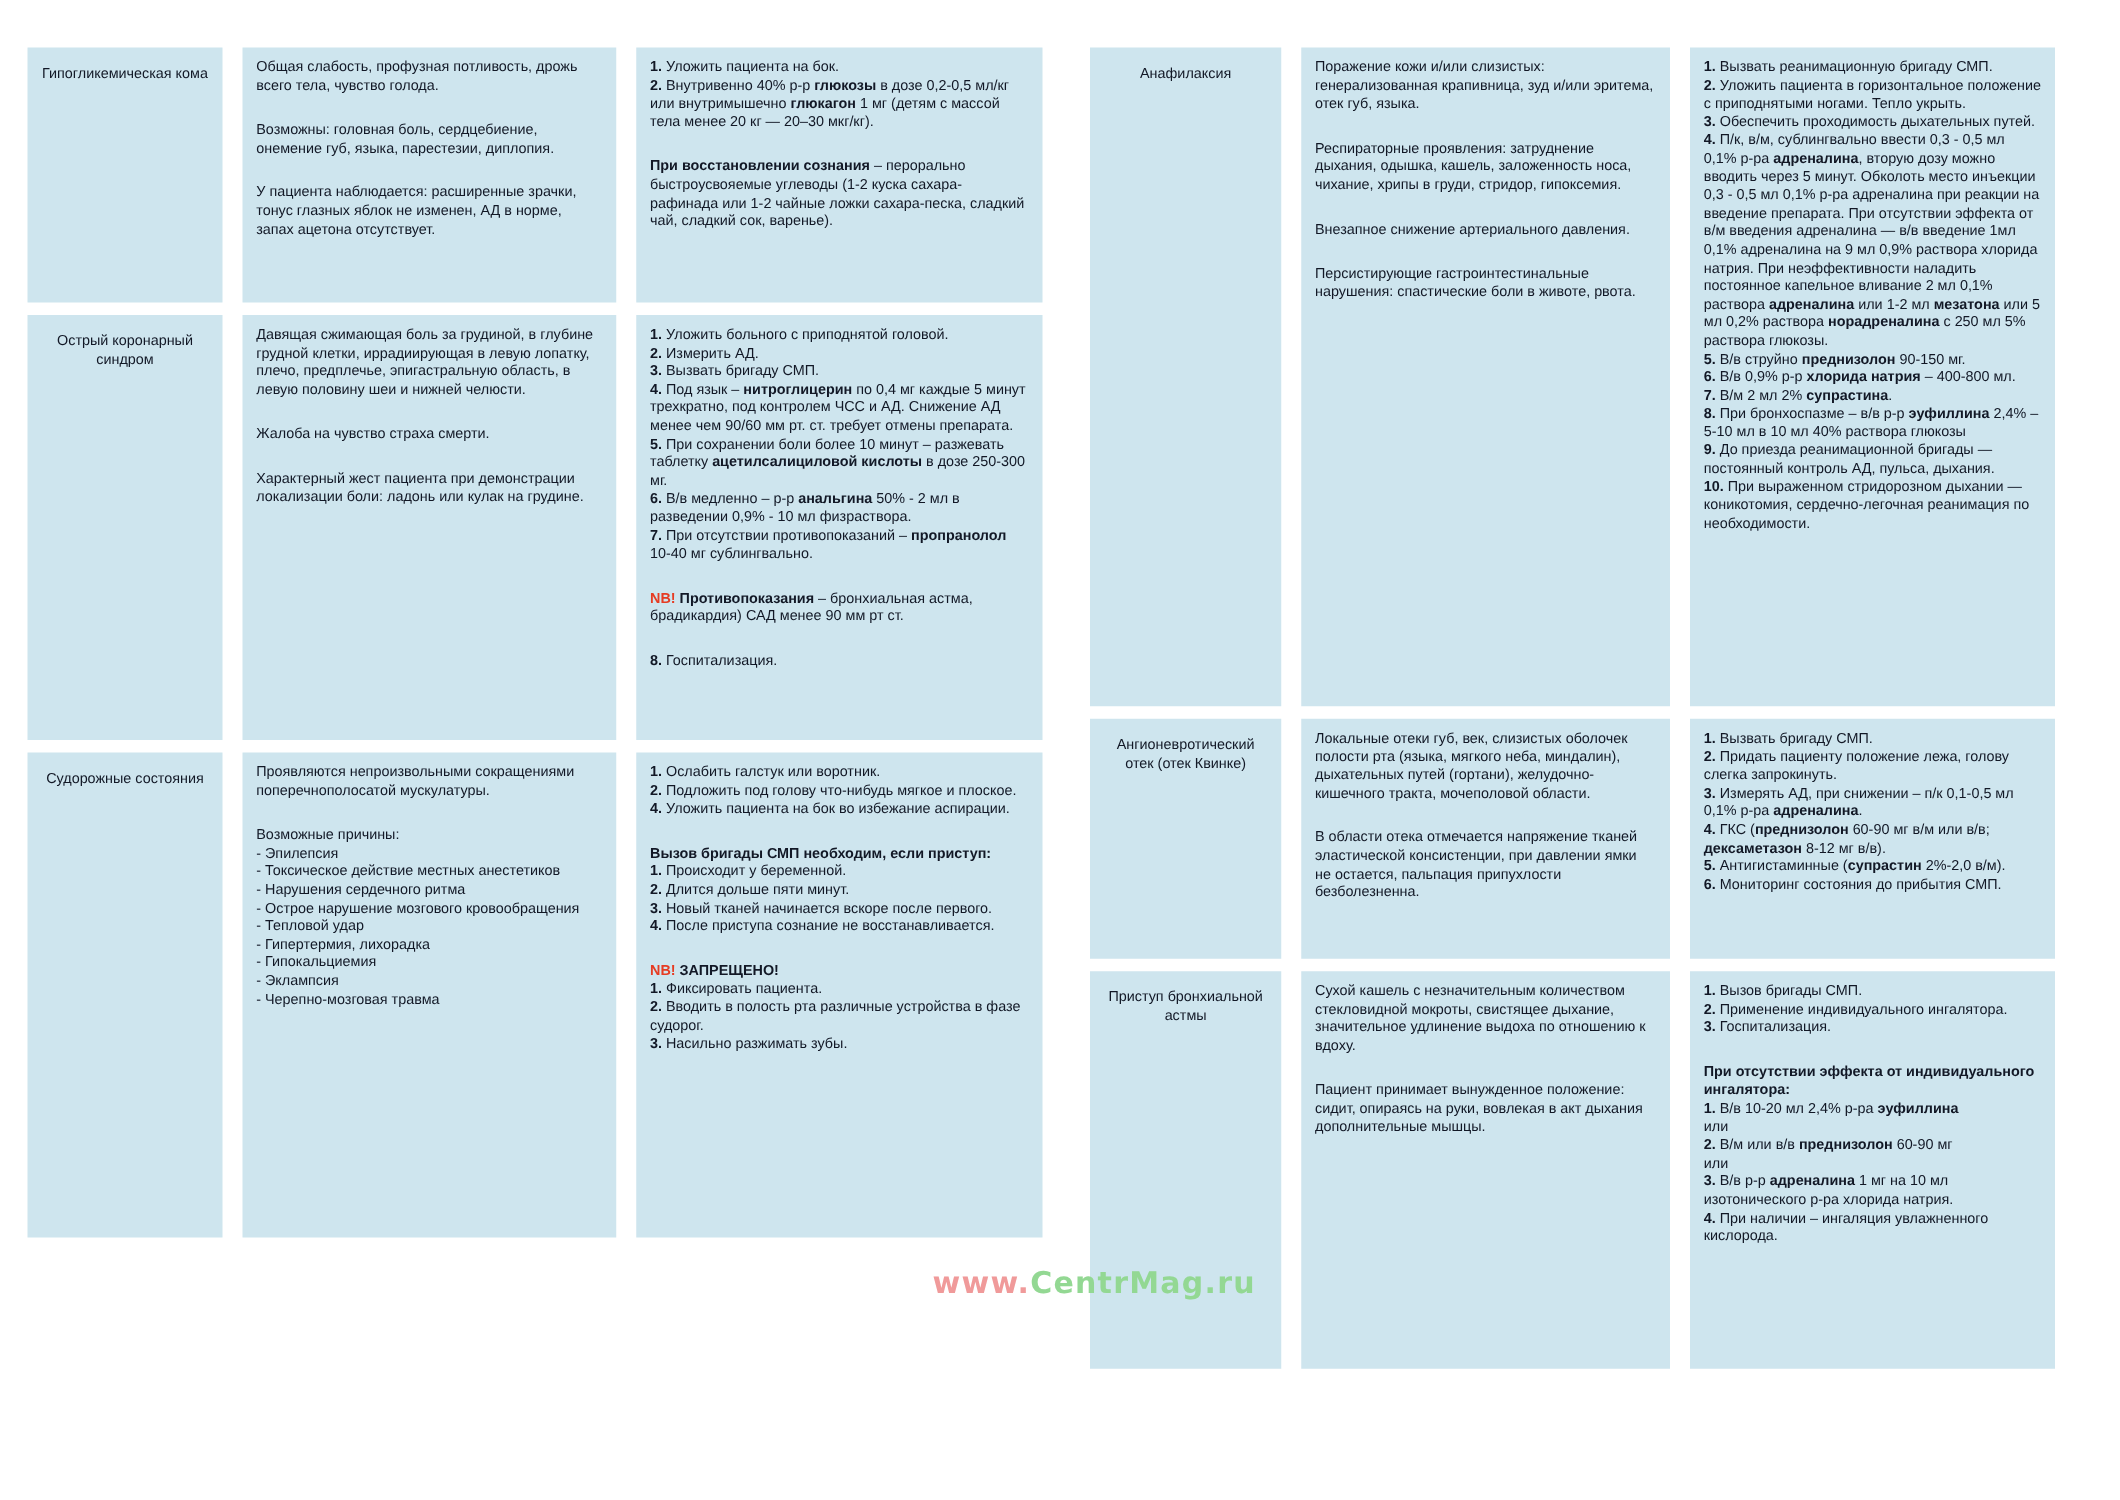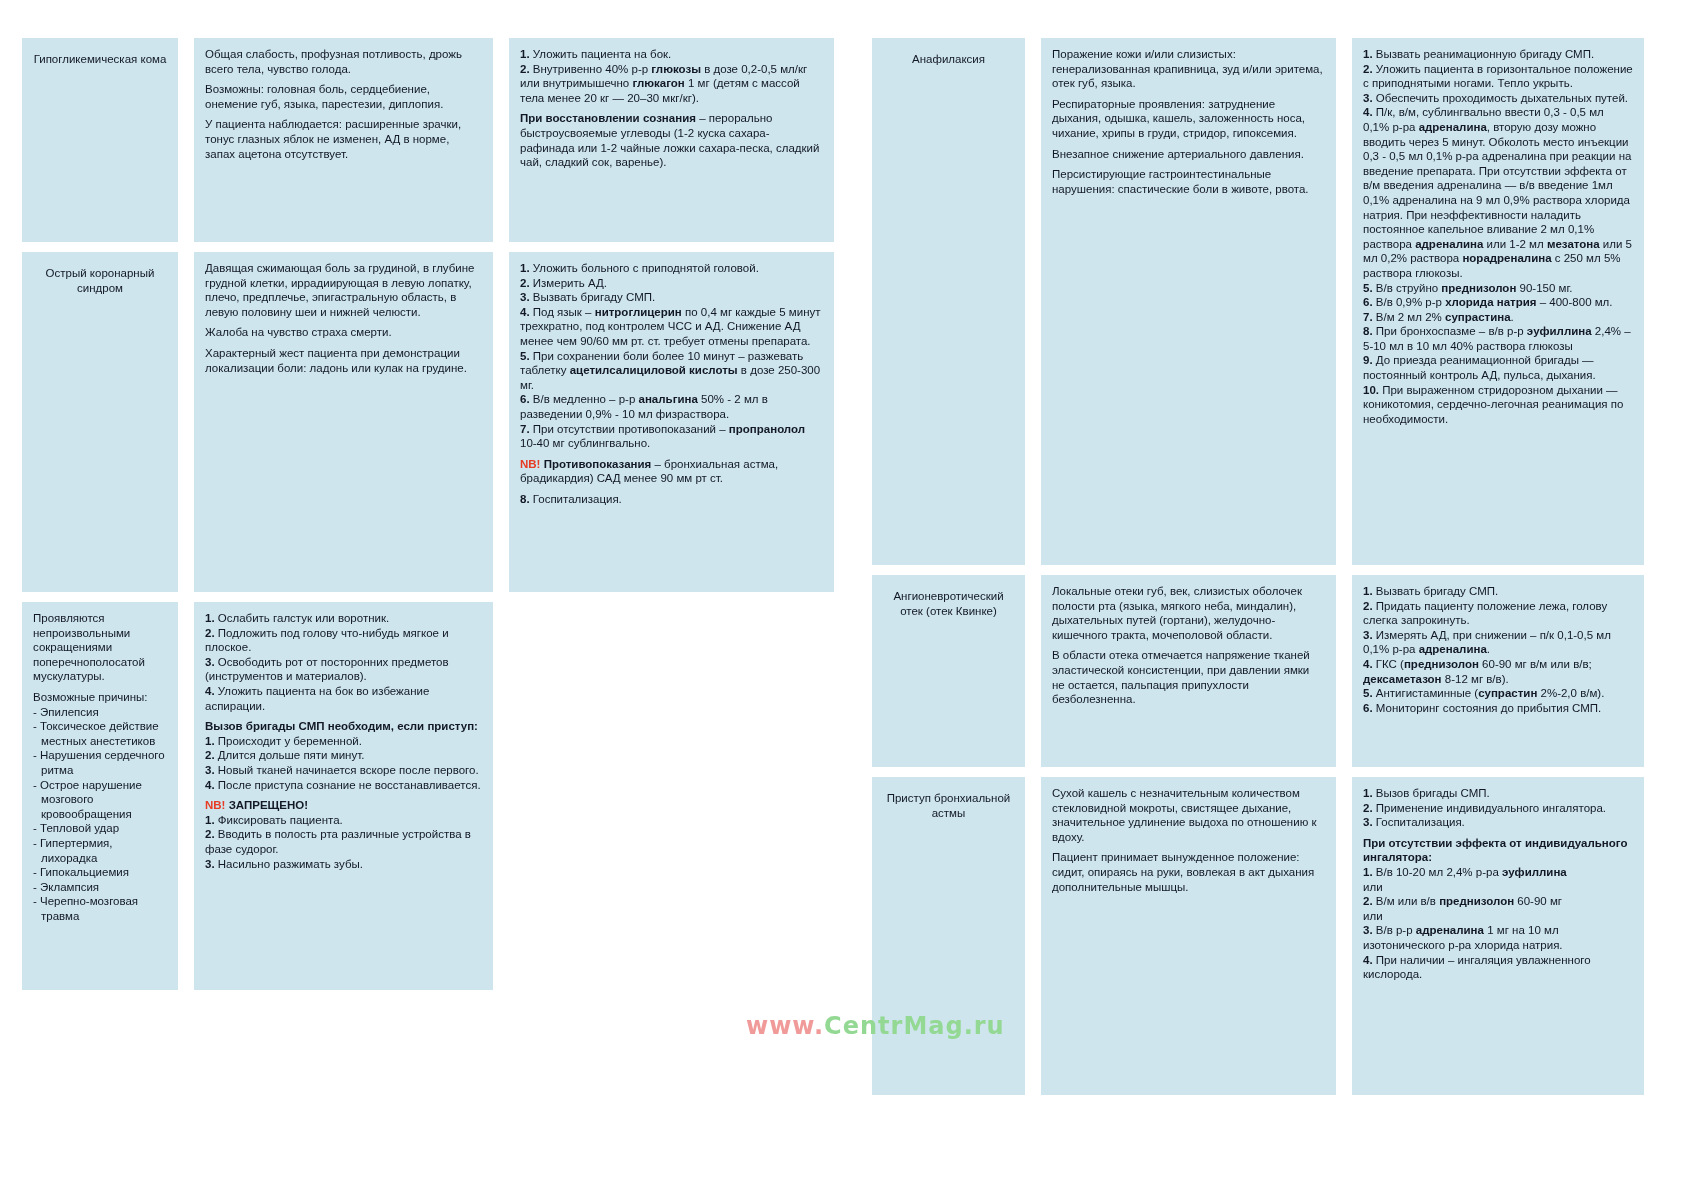--- a/index.html
+++ b/index.html
@@ -13,21 +13,21 @@
   #tbl-1{left:872px;top:38px;grid-template-columns:153px 295px 292px;grid-template-rows:527px 192px 318px;}
   .cell{
     background:var(--cell-bg,#cee5ee);
     color:var(--text,#121826);
     font-size:11.5px;line-height:1.27;
     padding:9px 11px 10px 11px;
     overflow:hidden;
   }
   .cell.cond{text-align:center;padding-top:14px;}
   .blk{margin:0;}
-  .blk.p{margin-top:6px;}
+  .blk.p{margin-top:21px;}
   .blk.b{padding-left:8px;text-indent:-8px;}
   .blk:first-child{margin-top:0;}
   .bd{font-weight:bold;}
   .rd{color:var(--nb-red,#e63c23);}
   .watermark{
     position:absolute;left:746px;top:1012px;
     font-size:24px;font-weight:bold;letter-spacing:1px;
     font-family:"DejaVu Sans",sans-serif;
     white-space:nowrap;z-index:5;
   }
@@ -63,37 +63,39 @@
       <div class="blk l"><span class="bd">1.</span><span> Уложить больного с приподнятой головой.</span></div>
       <div class="blk l"><span class="bd">2.</span><span> Измерить АД.</span></div>
       <div class="blk l"><span class="bd">3.</span><span> Вызвать бригаду СМП.</span></div>
       <div class="blk l"><span class="bd">4.</span><span> Под язык – </span><span class="bd">нитроглицерин</span><span> по 0,4 мг каждые 5 минут трехкратно, под контролем ЧСС и АД. Снижение АД менее чем 90/60 мм рт. ст. требует отмены препарата.</span></div>
       <div class="blk l"><span class="bd">5.</span><span> При сохранении боли более 10 минут – разжевать  таблетку </span><span class="bd">ацетилсалициловой кислоты</span><span> в дозе 250-300 мг.</span></div>
       <div class="blk l"><span class="bd">6.</span><span> В/в медленно – р-р </span><span class="bd">анальгина</span><span> 50% - 2 мл в разведении 0,9% - 10 мл физраствора.</span></div>
       <div class="blk l"><span class="bd">7.</span><span> При отсутствии противопоказаний – </span><span class="bd">пропранолол</span><span> 10-40 мг сублингвально.</span></div>
       <div class="blk p"><span class="bd rd">NB!</span><span class="bd"> Противопоказания</span><span> – бронхиальная астма, брадикардия) САД менее 90 мм рт ст.</span></div>
       <div class="blk p"><span class="bd">8.</span><span> Госпитализация.</span></div>
     </div>
+    <div class="cell cond">
+      <div>Судорожные состояния</div>
+    </div>
     <div class="cell">
       <div class="blk p"><span>Проявляются непроизвольными сокращениями поперечнополосатой мускулатуры.</span></div>
       <div class="blk p"><span>Возможные причины:</span></div>
       <div class="blk b"><span>- Эпилепсия</span></div>
       <div class="blk b"><span>- Токсическое действие местных анестетиков</span></div>
       <div class="blk b"><span>- Нарушения сердечного ритма</span></div>
       <div class="blk b"><span>- Острое нарушение мозгового кровообращения</span></div>
       <div class="blk b"><span>- Тепловой удар</span></div>
       <div class="blk b"><span>- Гипертермия, лихорадка</span></div>
       <div class="blk b"><span>- Гипокальциемия</span></div>
       <div class="blk b"><span>- Эклампсия</span></div>
       <div class="blk b"><span>- Черепно-мозговая травма</span></div>
     </div>
     <div class="cell">
       <div class="blk l"><span class="bd">1.</span><span> Ослабить галстук или воротник.</span></div>
       <div class="blk l"><span class="bd">2.</span><span> Подложить под голову что-нибудь мягкое и плоское.</span></div>
-      <div class="blk l"><span class="bd">3.</span><span> Освободить рот от посторонних предметов (инструментов и материалов).</span></div>
       <div class="blk l"><span class="bd">4.</span><span> Уложить пациента на бок во избежание аспирации.</span></div>
       <div class="blk p"><span class="bd">Вызов бригады СМП необходим, если приступ:</span></div>
       <div class="blk l"><span class="bd">1.</span><span> Происходит у беременной.</span></div>
       <div class="blk l"><span class="bd">2.</span><span> Длится дольше пяти минут.</span></div>
       <div class="blk l"><span class="bd">3.</span><span> Новый тканей начинается вскоре после первого.</span></div>
       <div class="blk l"><span class="bd">4.</span><span> После приступа сознание не восстанавливается.</span></div>
       <div class="blk p"><span class="bd rd">NB!</span><span class="bd"> ЗАПРЕЩЕНО!</span></div>
       <div class="blk l"><span class="bd">1.</span><span> Фиксировать пациента.</span></div>
       <div class="blk l"><span class="bd">2.</span><span> Вводить в полость рта различные устройства в фазе судорог.</span></div>
       <div class="blk l"><span class="bd">3.</span><span> Насильно разжимать зубы.</span></div>

